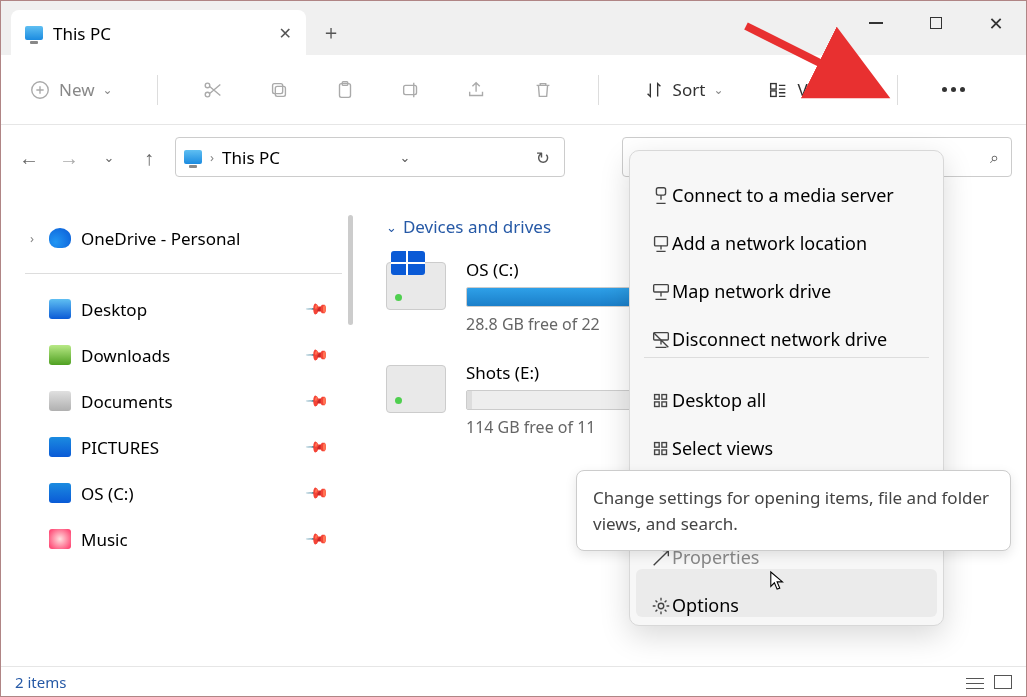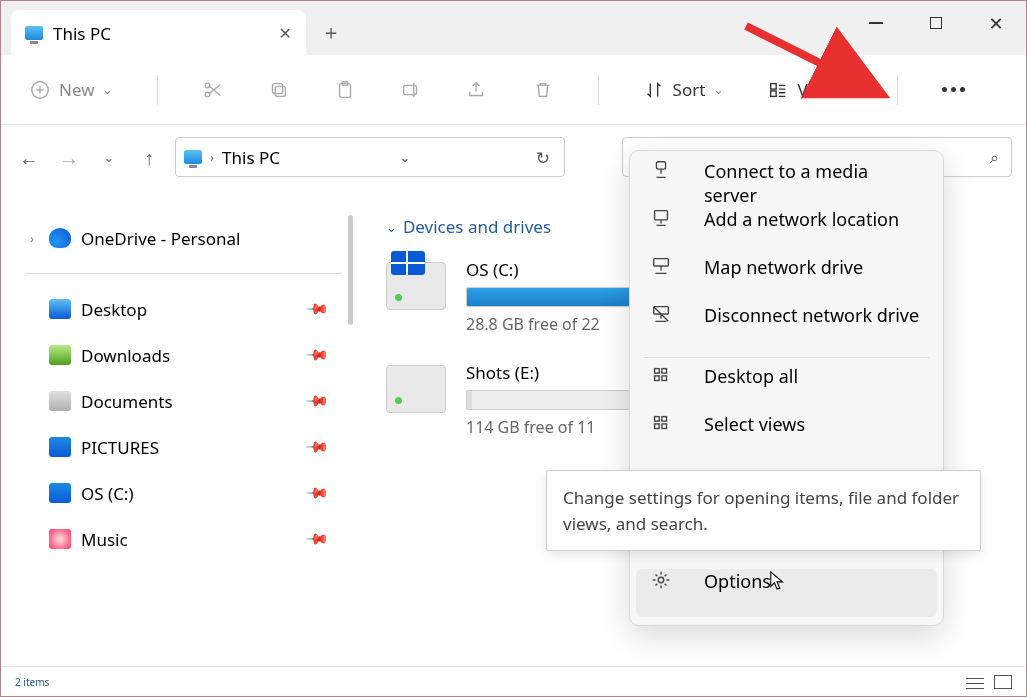--- a/index.html
+++ b/index.html
@@ -62,39 +62,39 @@
     background-image:linear-gradient(#fff,#fff),linear-gradient(#fff,#fff);
     background-size:2px 100%, 100% 2px; background-position: 48% 0, 0 48%; background-repeat:no-repeat;}
   .drive-info{flex:1;}
   .drive-name{font-size:17px; margin-bottom:6px;}
   .bar{ width:240px; height:20px; background:#eee; border:1px solid #ccc; border-radius:2px; position:relative; overflow:hidden; margin-bottom:6px;}
   .bar-fill{height:100%; background:linear-gradient(#2ea0e8,#1b7fc9);}
   .drive-free{font-size:16px; color:#666;}
 
   
   .menu { position:absolute; top:150px; left:628px; width:315px; background:#f7f7f7; border:1px solid #d8d8d8; border-radius:10px; box-shadow: 0 10px 30px rgba(0,0,0,0.15); padding:8px 6px;}
-  .menu-item{ display:flex; align-items:flex-start; gap:32px; height:48px; padding: 0 14px; font-size:18px; border-radius:6px;}
+  .menu-item{ display:flex; align-items:flex-end; gap:0; height:48px; padding: 0 14px; font-size:18px; border-radius:6px;}
   .menu-item.hover{background:#ebebeb;}
   .menu-hr{margin:6px 8px; border:none; border-top:1px solid #ddd;}
   .mi-icon{width:22px; height:22px; display:flex; align-items:center; justify-content:center; color:#444;}
   .mi-icon svg{width:22px;height:22px;stroke:#444;fill:none;stroke-width:1.5;}
 
   
-  .tooltip{ position:absolute; top:470px; left:545px; width:435px; background:#fff; border:1px solid #ccc; border-radius:2px; padding:14px 16px; font-size:17px; color:#444; box-shadow:0 4px 12px rgba(0,0,0,0.1); line-height:1.5;}
+  .tooltip{ position:absolute; top:470px; left:575px; width:435px; background:#fff; border:1px solid #ccc; border-radius:8px; padding:14px 16px; font-size:17px; color:#444; box-shadow:0 4px 12px rgba(0,0,0,0.1); line-height:1.5;}
 
   
   .cursor { position:absolute; top:570px; left:768px; width:18px;height:22px;}
   .cursor svg{width:100%;height:100%;}
 
   
   .arrow{ position:absolute; top:16px; left:735px; width:160px; height:100px; pointer-events:none;}
   .arrow svg{width:100%;height:100%;}
 
   
-  .status{ position:absolute; left:0; right:0; bottom:0; height:30px; background:#fff; border-top:1px solid #e6e6e6; display:flex; align-items:center; padding:0 14px; font-size:10px; color:#2659a6;}
+  .status{ position:absolute; left:0; right:0; bottom:0; height:30px; background:#fff; border-top:1px solid #e6e6e6; display:flex; align-items:center; padding:0 14px; font-size:15px; color:#2659a6;}
   .status .viewbtns{ margin-left:auto; display:flex; gap:10px; color:#555;}
   .status .viewbtn{width:18px;height:14px;border:1.5px solid #555;}
   .status .viewbtn.list{border:none; position:relative;}
   .status .viewbtn.list::before,.status .viewbtn.list::after{content:"";position:absolute;left:0;width:18px;height:1.5px;background:#555;}
   .status .viewbtn.list::before{top:3px;}
   .status .viewbtn.list::after{top:8px; box-shadow: 0 5px 0 #555;}
 
   
   .fi{width:22px;height:20px;border-radius:3px;}
   .fi.home{background:linear-gradient(45deg,#f5a623,#f5d76e);}

